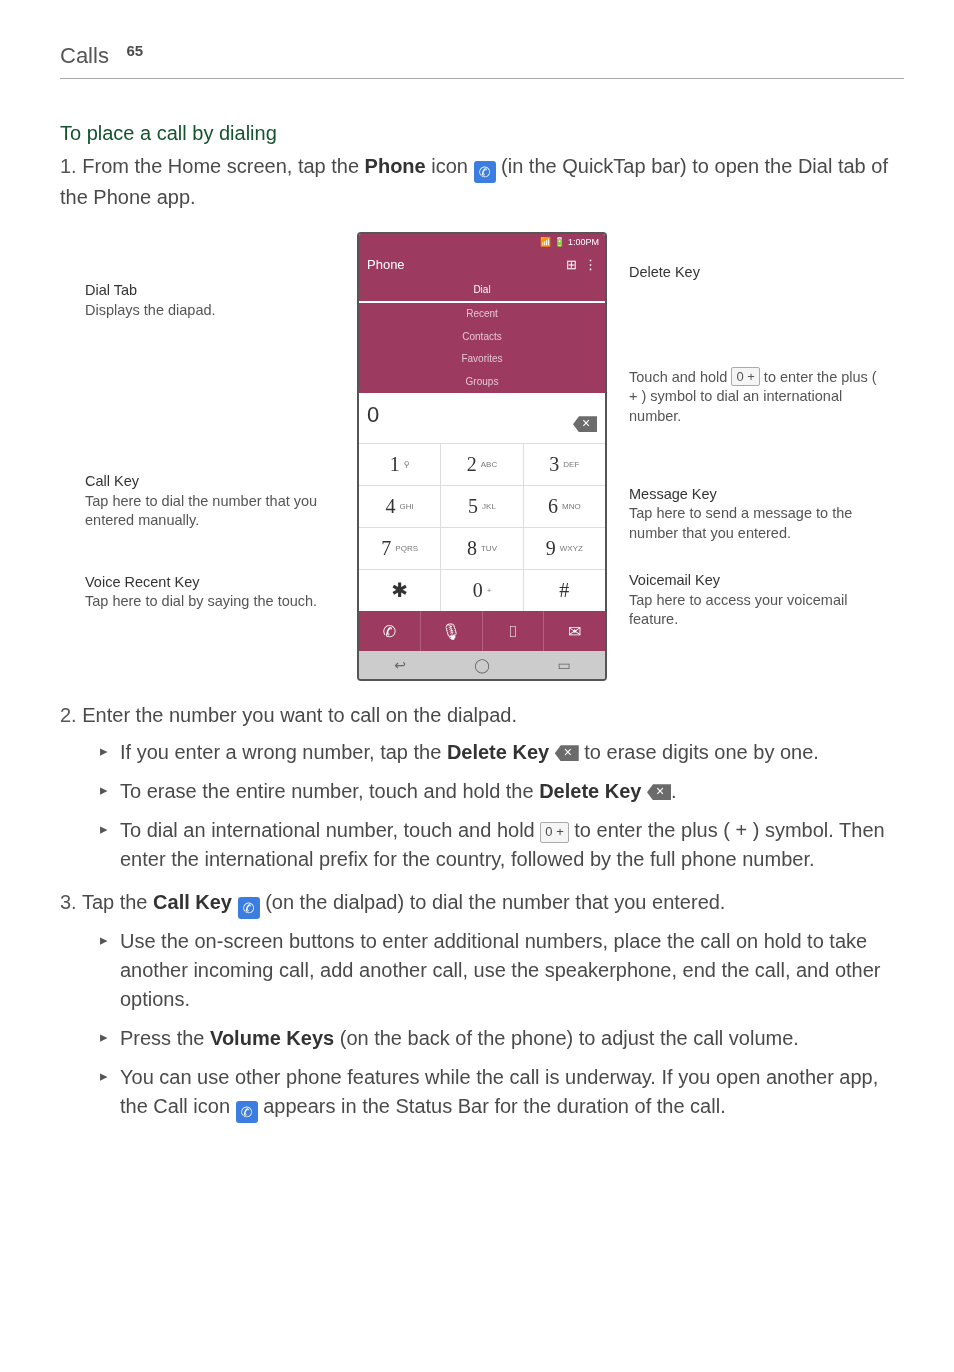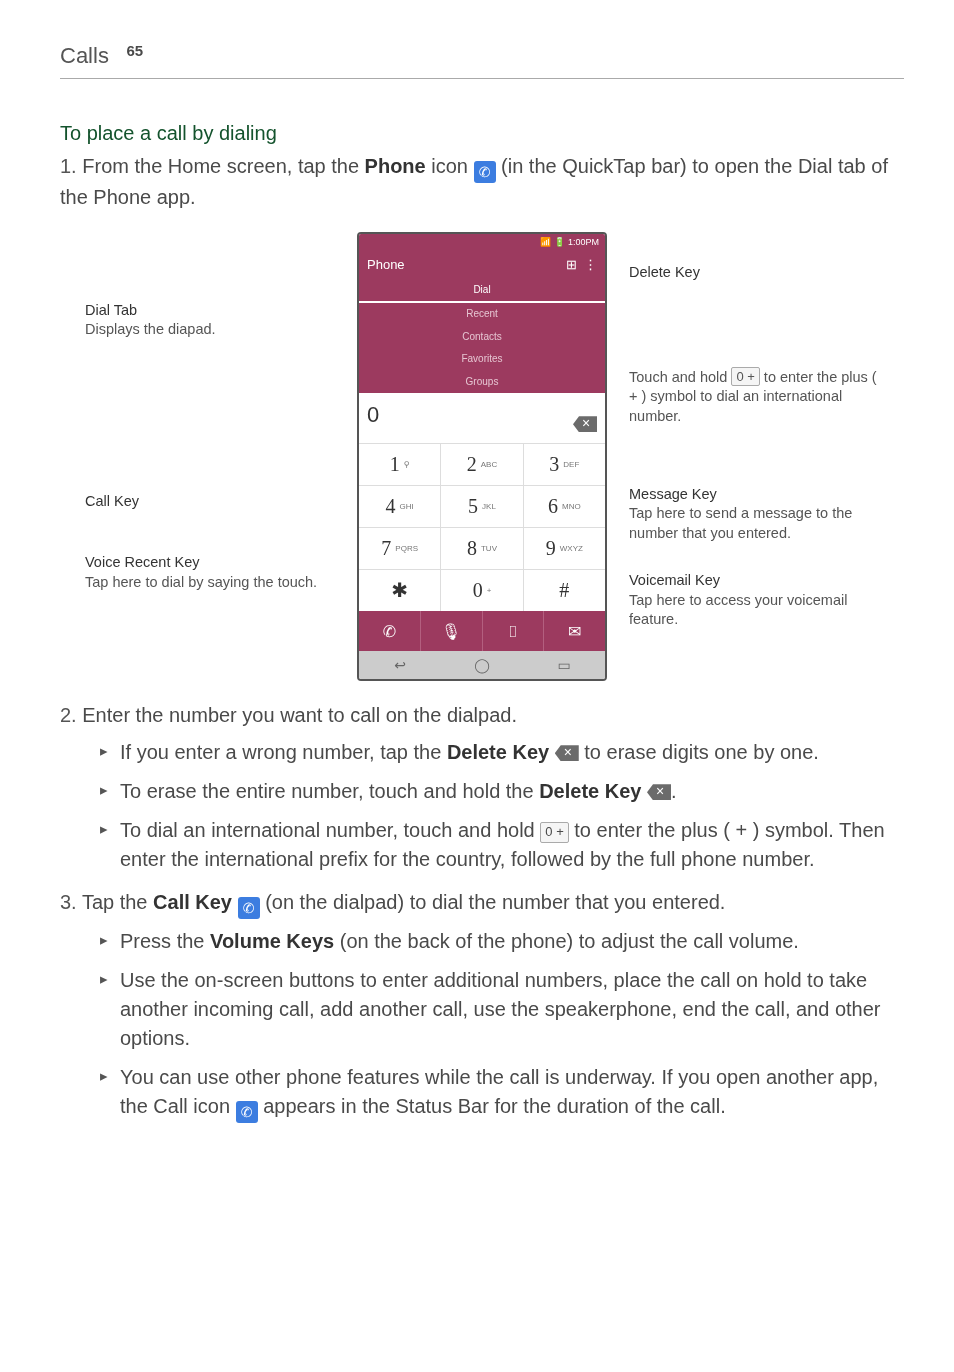--- a/index.html
+++ b/index.html
@@ -126,20 +126,21 @@
 <div class="figure">
   <div class="callouts-left">
     <div class="spacer-l-1"></div>
     <div class="co">
       <div class="co-title">Dial Tab</div>
       <div>Displays the diapad.</div>
     </div>
     <div class="spacer-l-2"></div>
     <div class="co">
       <div class="co-title">Call Key</div>
+      <div>Tap here to dial the number that you entered manually.</div>
     </div>
     <div class="spacer-l-3"></div>
     <div class="co">
       <div class="co-title">Voice Recent Key</div>
       <div>Tap here to dial by saying the touch.</div>
     </div>
   </div>
 
   <div class="phone">
     <div class="ph-status"><span>📶 🔋 </span><span>1:00PM</span></div>
@@ -267,22 +268,22 @@
   </div>
 </div>
 
 <div class="step">
   <span class="step-num">3.</span>
   <span>Tap the </span><span class="bold">Call Key</span>
   <span class="icon-box icon-blue">✆</span>
   <span> (on the dialpad) to dial the number that you entered.</span>
   <div class="bullet-list">
     <div class="bullet">
+      <span>Use the on-screen buttons to enter additional numbers, place the call on hold to take another incoming call, add another call, use the speakerphone, end the call, and other options.</span>
+    </div>
+    <div class="bullet">
       <span>Press the </span><span class="bold">Volume Keys</span><span> (on the back of the phone) to adjust the call volume.</span>
     </div>
     <div class="bullet">
-      <span>Use the on-screen buttons to enter additional numbers, place the call on hold to take another incoming call, add another call, use the speakerphone, end the call, and other options.</span>
-    </div>
-    <div class="bullet">
       <span>You can use other phone features while the call is underway. If you open another app, the Call icon </span><span class="icon-box icon-blue">✆</span><span> appears in the Status Bar for the duration of the call.</span>
     </div>
   </div>
 </div>
 
 </body></html>

